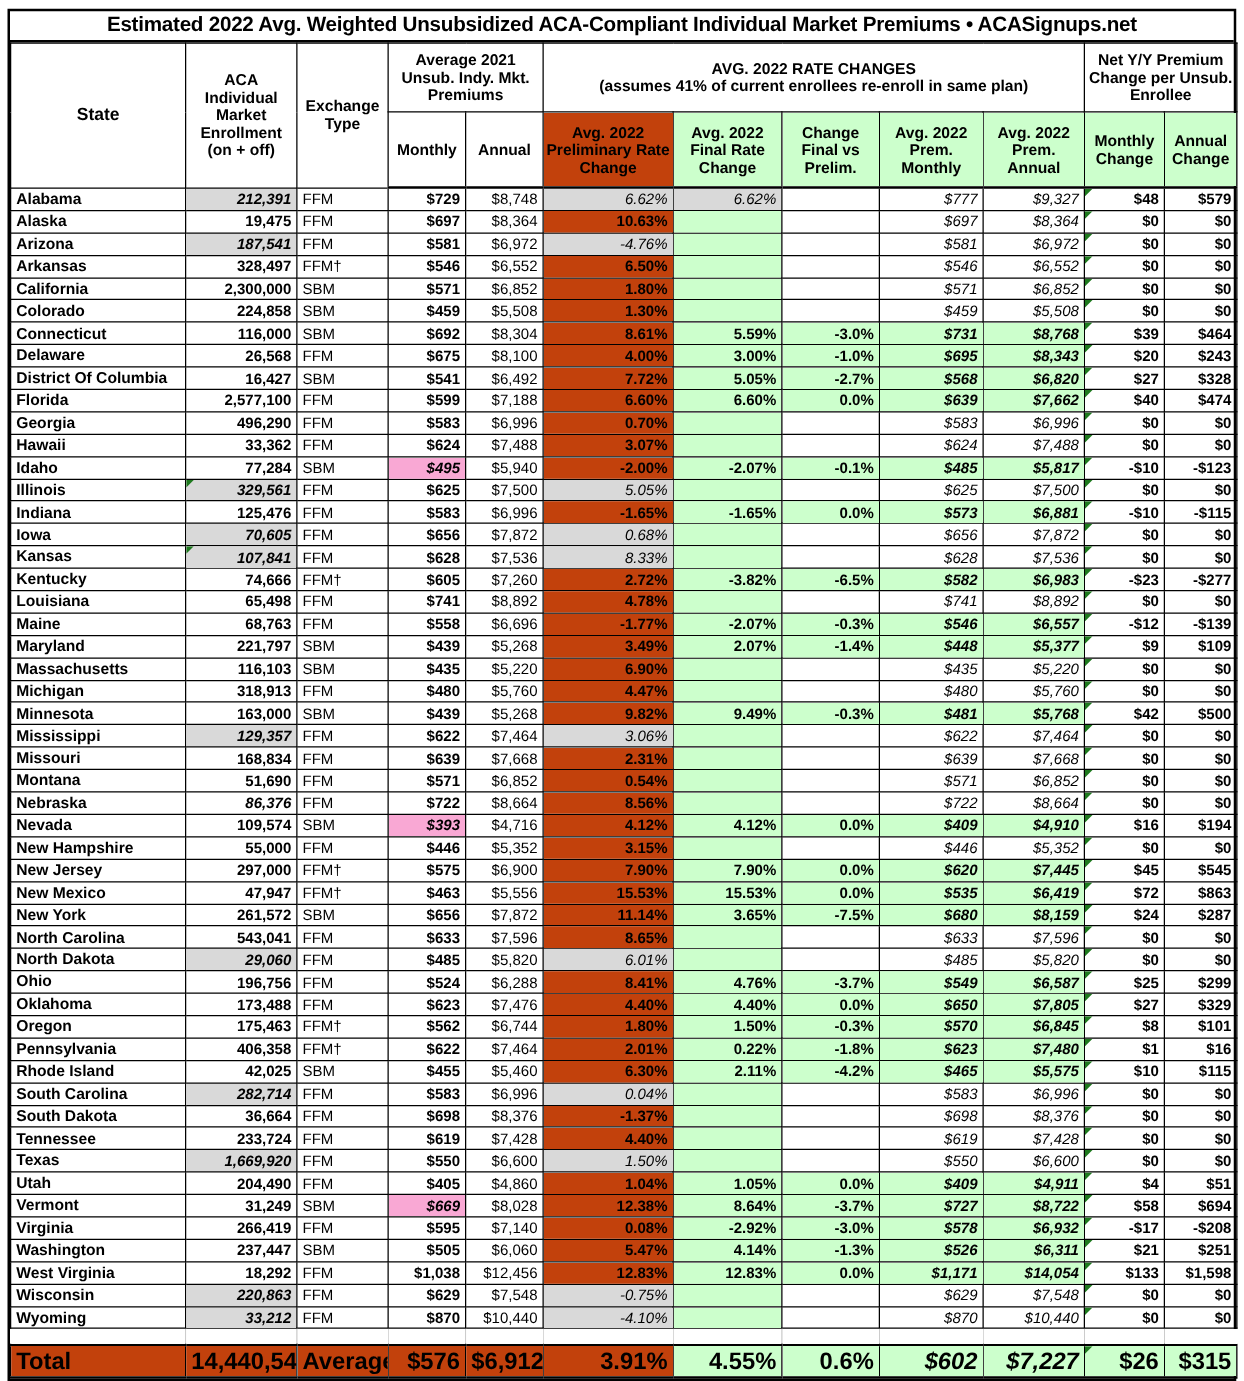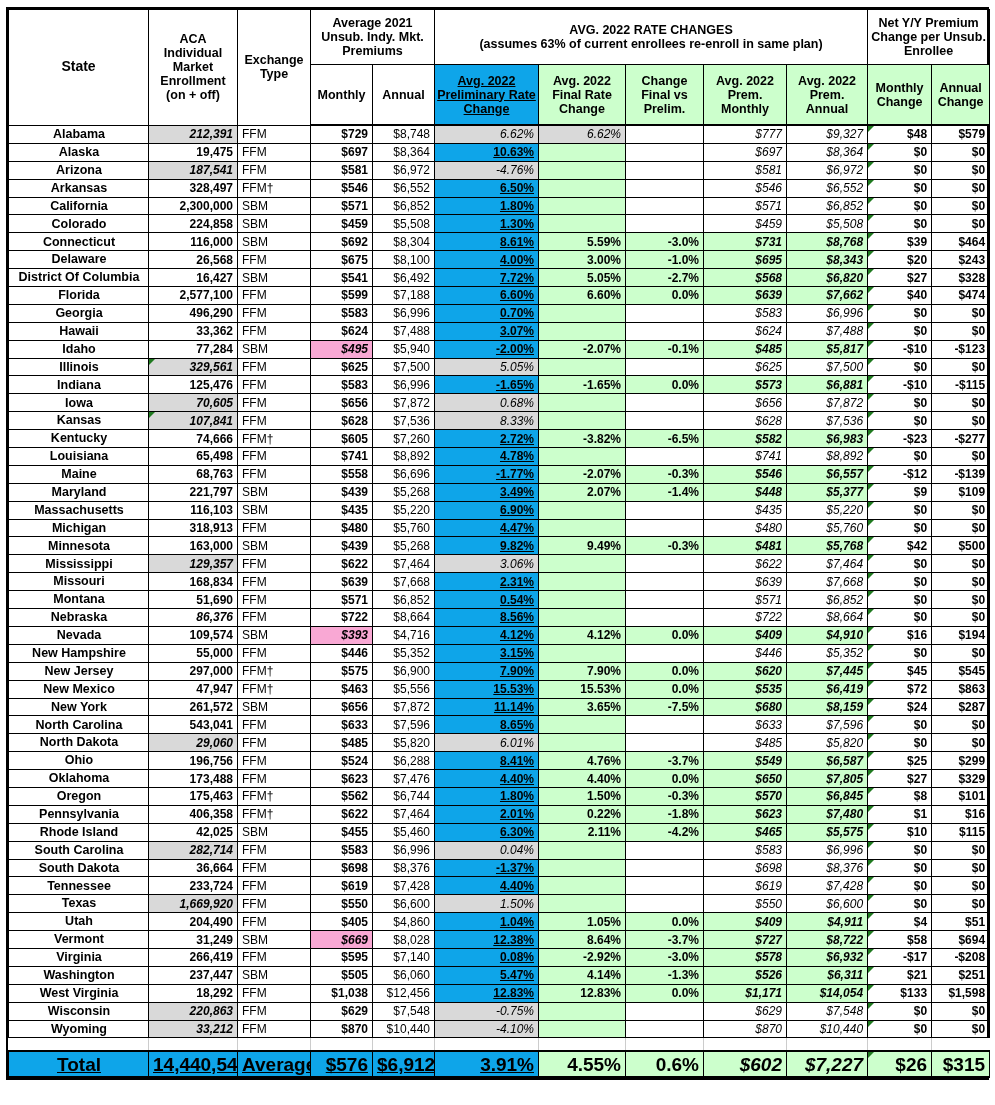--- a/index.html
+++ b/index.html
@@ -7,40 +7,41 @@
   .sheet{margin:7px 6px 0 6px;border:2.5px solid #000;background:#fff;}
   .title{height:23px;line-height:23px;text-align:center;font-weight:bold;font-size:16.5px;
     border-bottom:2.5px solid #000;letter-spacing:-0.2px;}
   table{border-collapse:collapse;table-layout:fixed;width:100%;}
   th,td{border:1px solid #000;overflow:hidden;position:relative;vertical-align:middle;}
   thead th{font-size:12.5px;font-weight:bold;text-align:center;white-space:normal;
     line-height:1.12;padding:1px 2px;margin-top:29px;}
   thead tr.r1 th{height:52px;}
   thead tr.r2 th{height:57px;border-bottom:2px solid #000;}
   .big{font-size:14px;}
-  .ybg{background:#0ea5e9;text-decoration:underline;}
+  .ybg{background:#c2410c;}
   .grn{background:#CCFFCC;}
   .gbg{background:#D9D9D9;}
   .obg{background:#f9a8d4;}
   tbody td{font-size:12px;height:16.9px;padding:0 4px;white-space:nowrap;line-height:1;}
-  td.st{font-weight:bold;text-align:center;font-size:12.5px;padding-right:3px;}
+  td.st{font-weight:bold;text-align:left;font-size:12.5px;padding-right:3px;}
   td.num{text-align:right;}
   td.ctr{text-align:left;}
   .b{font-weight:bold;}
   .it{font-style:italic;}
   .tri{position:absolute;left:0;top:0;width:0;height:0;
     border-top:6px solid #1F7A1F;border-right:6px solid transparent;}
   tr.gap td{border:none;border-right:1px solid #ccc;height:12px;background:#fff;}
   tr.total td{height:24px;font-size:19px;border-top:2.5px solid #000;border-bottom:2.5px solid #000;}
   .rategroup-sub{font-size:12.5px;}
 </style>
 </head>
 <body>
 
 <div class="sheet">
+  <div class="title">Estimated 2022 Avg. Weighted Unsubsidized ACA-Compliant Individual Market Premiums • ACASignups.net</div>
   <table>
     <colgroup>
       <col style="width:140px">
         <col style="width:89px">
         <col style="width:73px">
       <col style="width:62px">
         <col style="width:62px">
         <col style="width:104px">
       <col style="width:87px">
         <col style="width:78px">
@@ -50,21 +51,21 @@
         <col style="width:58px">
     </colgroup>
     <thead>
       <tr class="r1">
         <th rowspan="2" class="big">State</th>
         <th rowspan="2">ACA Individual Market Enrollment (on + off)</th>
         <th rowspan="2">Exchange Type</th>
         <th colspan="2">Average 2021 Unsub. Indy. Mkt. Premiums</th>
         <th colspan="5">
           <div>AVG. 2022 RATE CHANGES</div>
-          <div class="rategroup-sub">(assumes 63% of current enrollees re-enroll in same plan)</div>
+          <div class="rategroup-sub">(assumes 41% of current enrollees re-enroll in same plan)</div>
         </th>
         <th colspan="2">Net Y/Y Premium Change per Unsub. Enrollee</th>
       </tr>
       <tr class="r2">
         <th>Monthly</th>
         <th>Annual</th>
         <th class="ybg">Avg. 2022 Preliminary Rate Change</th>
         <th class="grn">Avg. 2022 Final Rate Change</th>
         <th class="grn">Change Final vs Prelim.</th>
         <th class="grn">Avg. 2022 Prem. Monthly</th>

